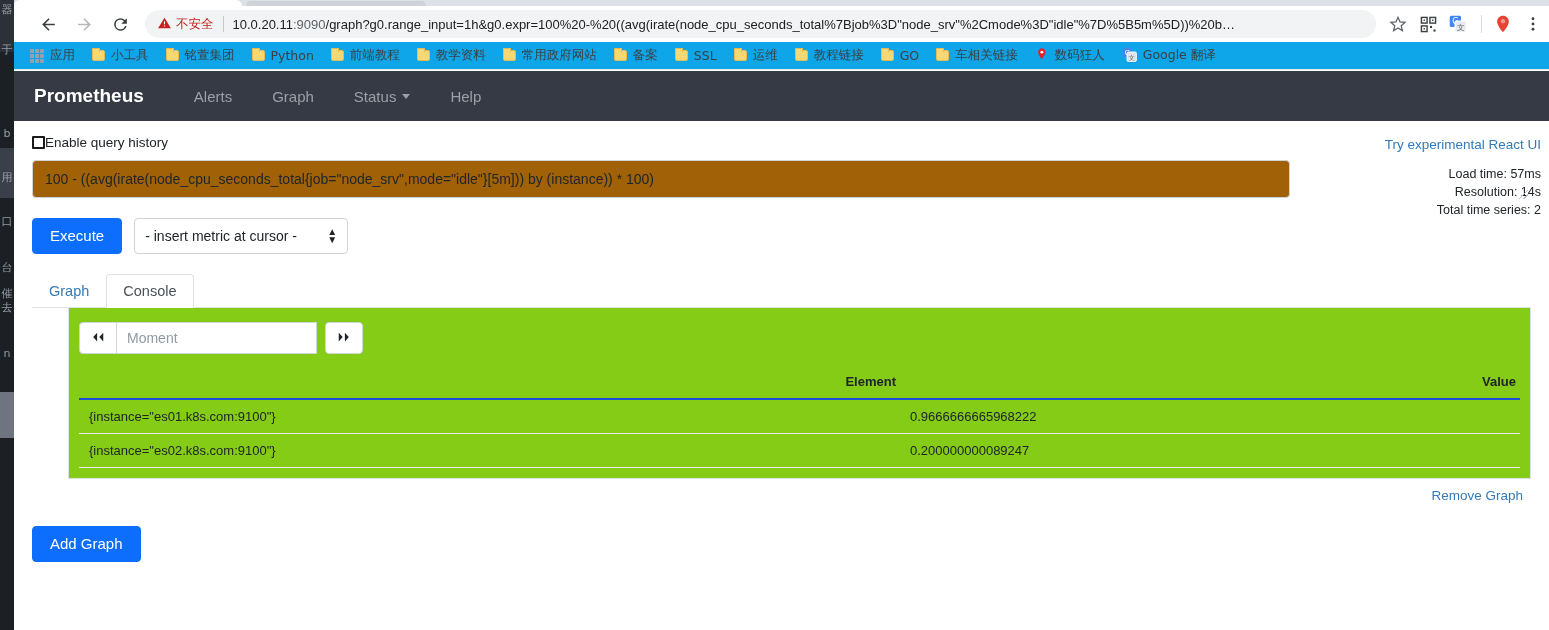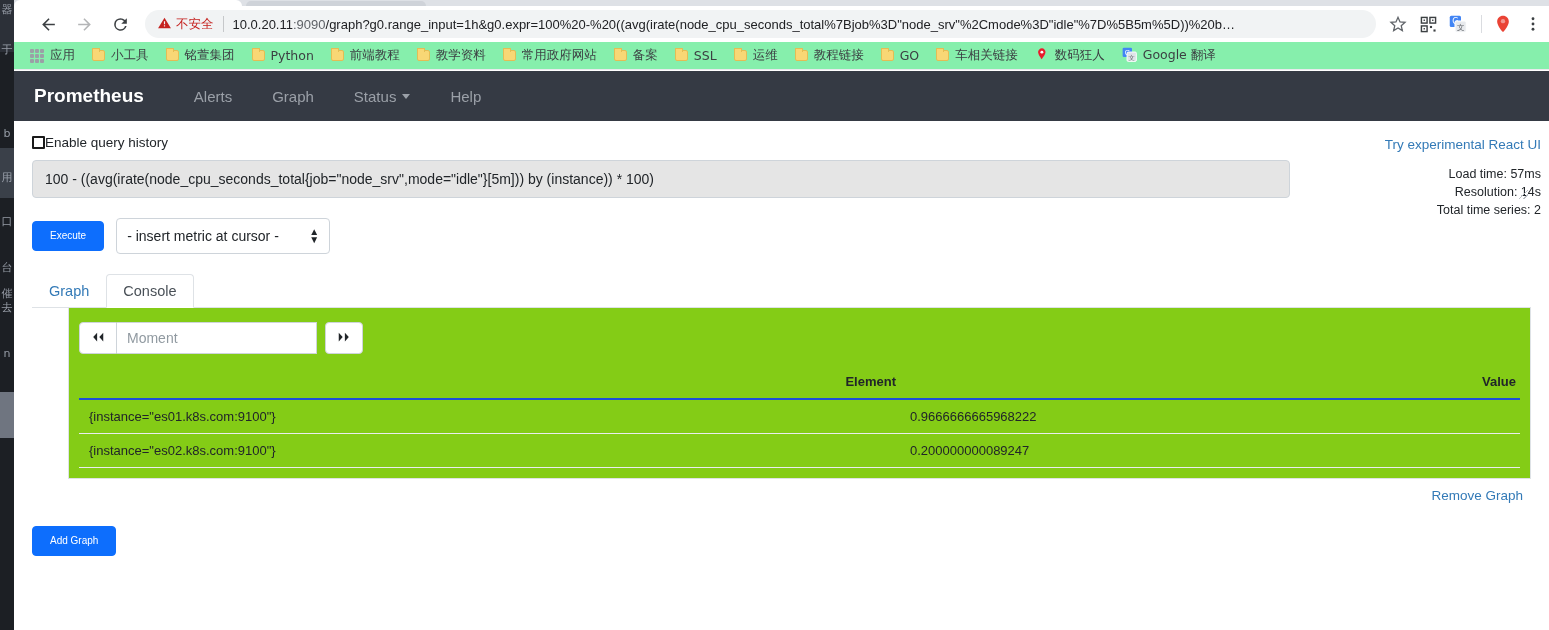--- a/index.html
+++ b/index.html
@@ -90,21 +90,21 @@
   .tb-icon {
     width: 28px; height: 28px; margin-right: 2px;
     display: flex; align-items: center; justify-content: center;
     cursor: pointer; flex: none;
   }
   .tb-sep { width: 1px; height: 18px; background: #dadce0; margin: 0 7px; flex:none; }
 
   
   .bookmarks {
     position: absolute; left: 0; top: 42px; width: 100%; height: 28px;
-    background: #86efac;
+    background: #0ea5e9;
     display: flex; align-items: center;
     padding-left: 8px;
     border-bottom: 1px solid #e8eaed;
     overflow: hidden;
   }
   .bm {
     display: flex; align-items: center; gap: 6px;
     padding: 2px 8px; margin-right: 1px;
     border-radius: 4px; cursor: pointer;
     font-size: 12.5px; color: #3c4043; white-space: nowrap;
@@ -161,21 +161,21 @@
   .cbox {
     width: 13px; height: 13px; border: 2px solid #1a1a1a; background: #fff;
     border-radius: 1px; cursor: pointer; flex: none;
   }
   .qhist-label { font-size: 13.5px; color: #212529; }
 
   .expr-wrap { position: relative; }
   .expr-box {
     width: 1258px; height: 38px;
     border: 1px solid #ced4da; border-radius: 4px;
-    background: #e5e5e5;
+    background: #a16207;
     font-size: 14px; color: #212529;
     padding: 9px 12px;
     font-family: "Liberation Sans", sans-serif;
     outline: none; resize: none; overflow: hidden;
     line-height: 19px;
   }
   .resize-grip {
     position: absolute; right: 3px; bottom: 3px; width: 9px; height: 9px;
     background:
       linear-gradient(135deg, transparent 0 45%, #b9bec4 45% 55%, transparent 55% 100%),
@@ -188,21 +188,21 @@
     font-size: 13.5px; color: #337ab7; text-decoration: none; cursor: pointer;
   }
   .meta {
     position: absolute; right: 8px; top: 44px;
     text-align: right; font-size: 12.5px; color: #212529; line-height: 18px;
   }
 
   .ctrl-row { display: flex; align-items: center; gap: 12px; margin-top: 16px; }
   .btn-primary {
     background: #0d6efd; border: 1px solid #0d6efd; color: #fff;
-    font-size: 10px; padding: 8px 17px; border-radius: 4px; cursor: pointer;
+    font-size: 15px; padding: 8px 17px; border-radius: 4px; cursor: pointer;
     font-family: "Liberation Sans", sans-serif; line-height: 1.2;
   }
   .metric-select {
     border: 1px solid #ced4da; border-radius: 4px; background: #fff;
     font-size: 14px; color: #212529; padding: 8px 10px;
     width: 214px; height: 36px;
     display: flex; align-items: center; justify-content: space-between;
     cursor: pointer;
   }
   .spin-arrows {

